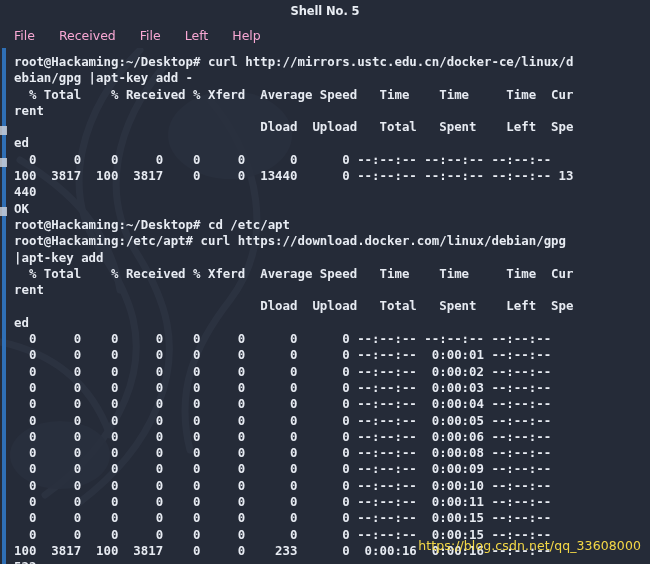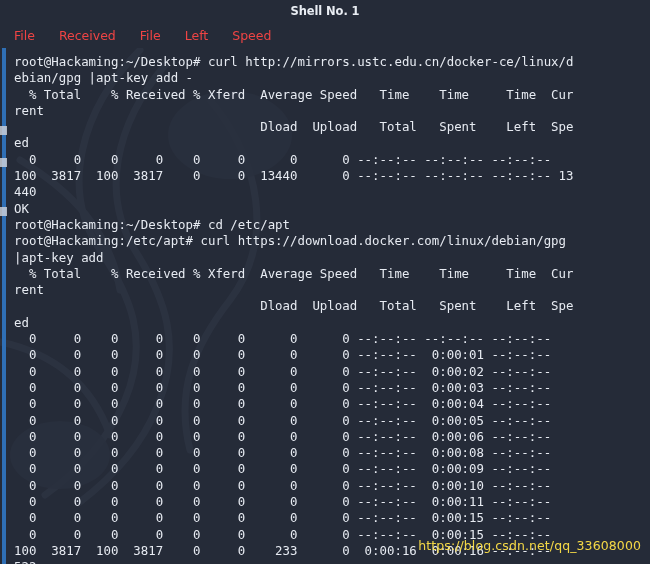--- a/index.html
+++ b/index.html
@@ -55,21 +55,21 @@
     position: relative;
     z-index: 3;
     height: 25px;
     display: flex;
     align-items: center;
     padding-left: 14px;
     gap: 24px;
     background: #252b38;
   }
   .menuitem {
-    color: #ef4444;
+    color: #f9a8d4;
     font-family: "DejaVu Sans", "Liberation Sans", sans-serif;
     font-size: 12.5px;
     cursor: default;
     white-space: nowrap;
   }
 
   
   .edge-strip {
     position: absolute;
     left: 2px;
@@ -97,20 +97,21 @@
     color: #e7ebf2;
     font-family: "DejaVu Sans Mono", "Liberation Mono", monospace;
     font-size: 12.4px;
     line-height: 16.3px;
     white-space: pre;
     letter-spacing: 0px;
   }
   .line {
     height: 16.3px;
     white-space: pre;
+    font-weight: bold;
   }
 
   .watermark {
     position: absolute;
     right: 9px;
     bottom: 11px;
     z-index: 4;
     color: #fde047;
     font-family: "DejaVu Sans", "Liberation Sans", sans-serif;
     font-size: 12.5px;
@@ -131,29 +132,29 @@
       <path d="M60 120 C 110 150, 150 190, 160 250"></path>
       <path d="M30 300 C 90 310, 130 340, 150 395"></path>
     </g>
     <g fill="#333b4b" opacity="0.85">
       <ellipse cx="270" cy="95" rx="62" ry="44"></ellipse>
       <ellipse cx="100" cy="415" rx="50" ry="34"></ellipse>
     </g>
   </svg>
 
   <div class="titlebar">
-    <span>Shell No. 1</span>
+    <span>Shell No. 5</span>
   </div>
 
   <div class="menubar">
     <span class="menuitem">File</span>
     <span class="menuitem">Received</span>
     <span class="menuitem">File</span>
     <span class="menuitem">Left</span>
-    <span class="menuitem">Speed</span>
+    <span class="menuitem">Help</span>
   </div>
 
   <div class="edge-strip"></div>
   <div class="edge-mark" style="top:126px"></div>
   <div class="edge-mark" style="top:158px"></div>
   <div class="edge-mark" style="top:207px"></div>
 
   <div class="terminal" id="terminal-output"><div class="line">root@Hackaming:~/Desktop# curl http://mirrors.ustc.edu.cn/docker-ce/linux/d</div><div class="line">ebian/gpg |apt-key add -</div><div class="line">  % Total    % Received % Xferd  Average Speed   Time    Time     Time  Cur</div><div class="line">rent</div><div class="line">                                 Dload  Upload   Total   Spent    Left  Spe</div><div class="line">ed</div><div class="line">  0     0    0     0    0     0      0      0 --:--:-- --:--:-- --:--:--</div><div class="line">100  3817  100  3817    0     0  13440      0 --:--:-- --:--:-- --:--:-- 13</div><div class="line">440</div><div class="line">OK</div><div class="line">root@Hackaming:~/Desktop# cd /etc/apt</div><div class="line">root@Hackaming:/etc/apt# curl https://download.docker.com/linux/debian/gpg</div><div class="line">|apt-key add</div><div class="line">  % Total    % Received % Xferd  Average Speed   Time    Time     Time  Cur</div><div class="line">rent</div><div class="line">                                 Dload  Upload   Total   Spent    Left  Spe</div><div class="line">ed</div><div class="line">  0     0    0     0    0     0      0      0 --:--:-- --:--:-- --:--:--</div><div class="line">  0     0    0     0    0     0      0      0 --:--:--  0:00:01 --:--:--</div><div class="line">  0     0    0     0    0     0      0      0 --:--:--  0:00:02 --:--:--</div><div class="line">  0     0    0     0    0     0      0      0 --:--:--  0:00:03 --:--:--</div><div class="line">  0     0    0     0    0     0      0      0 --:--:--  0:00:04 --:--:--</div><div class="line">  0     0    0     0    0     0      0      0 --:--:--  0:00:05 --:--:--</div><div class="line">  0     0    0     0    0     0      0      0 --:--:--  0:00:06 --:--:--</div><div class="line">  0     0    0     0    0     0      0      0 --:--:--  0:00:08 --:--:--</div><div class="line">  0     0    0     0    0     0      0      0 --:--:--  0:00:09 --:--:--</div><div class="line">  0     0    0     0    0     0      0      0 --:--:--  0:00:10 --:--:--</div><div class="line">  0     0    0     0    0     0      0      0 --:--:--  0:00:11 --:--:--</div><div class="line">  0     0    0     0    0     0      0      0 --:--:--  0:00:15 --:--:--</div><div class="line">  0     0    0     0    0     0      0      0 --:--:--  0:00:15 --:--:--</div><div class="line">100  3817  100  3817    0     0    233      0  0:00:16  0:00:16 --:--:--</div><div class="line">522</div></div>
 
   <div class="watermark">https://blog.csdn.net/qq_33608000</div>

